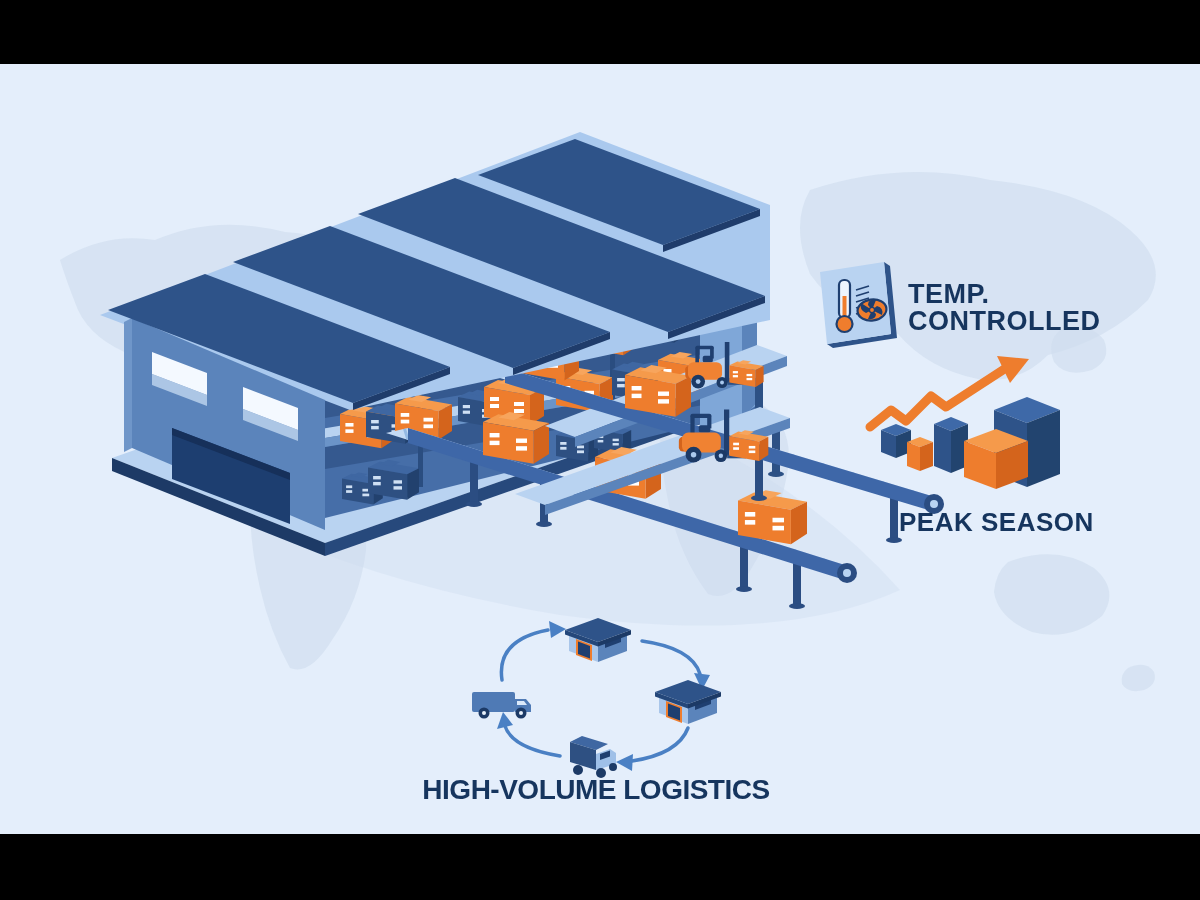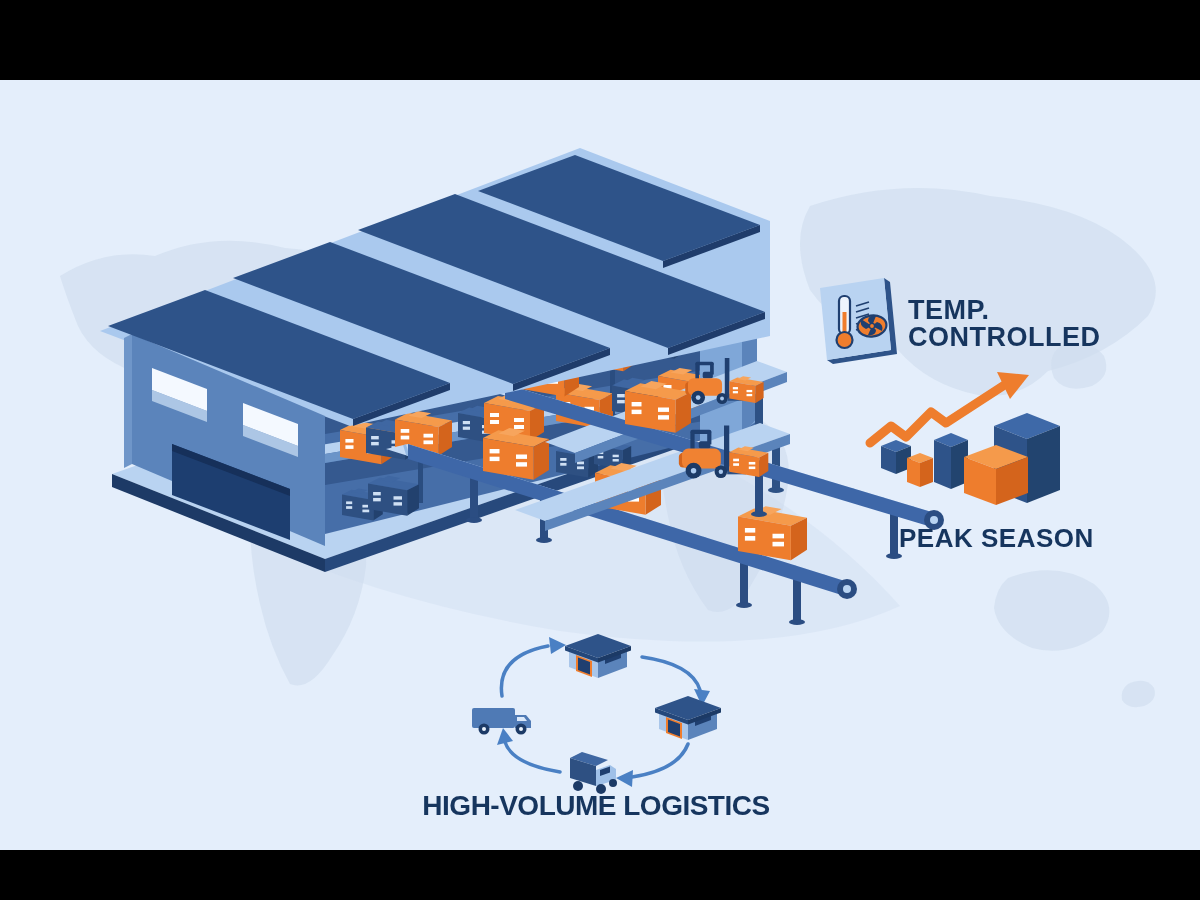--- a/index.html
+++ b/index.html
@@ -1,17 +1,17 @@
 <!DOCTYPE html>
 <html><head>
 <meta charset="utf-8">
 <style>
   html,body{margin:0;padding:0;background:#000;}
   .frame{position:relative;width:1200px;height:900px;background:#000;overflow:hidden;font-family:"Liberation Sans",sans-serif;}
-  .stage{position:absolute;left:0;top:80px;width:1200px;height:566px;background:#5eead4;}
+  .stage{position:absolute;left:0;top:64px;width:1200px;height:566px;background:#5eead4;}
   svg{display:block;}
   .map{fill:#cfddee;opacity:.65;}
   .lbl-txt{font-family:"Liberation Sans",sans-serif;font-weight:bold;fill:#16355e;}
   
   .box-orange{--f:#ee7d2d;--t:#f59a4b;--s:#d4641c;--tp:#f7a55d;--l:#ffffff;}
   .box-navy{--f:#2e5082;--t:#3f67a2;--s:#22416e;--tp:#3f67a2;--l:#cfe0f4;}
 </style>
 </head>
 <body>
 

